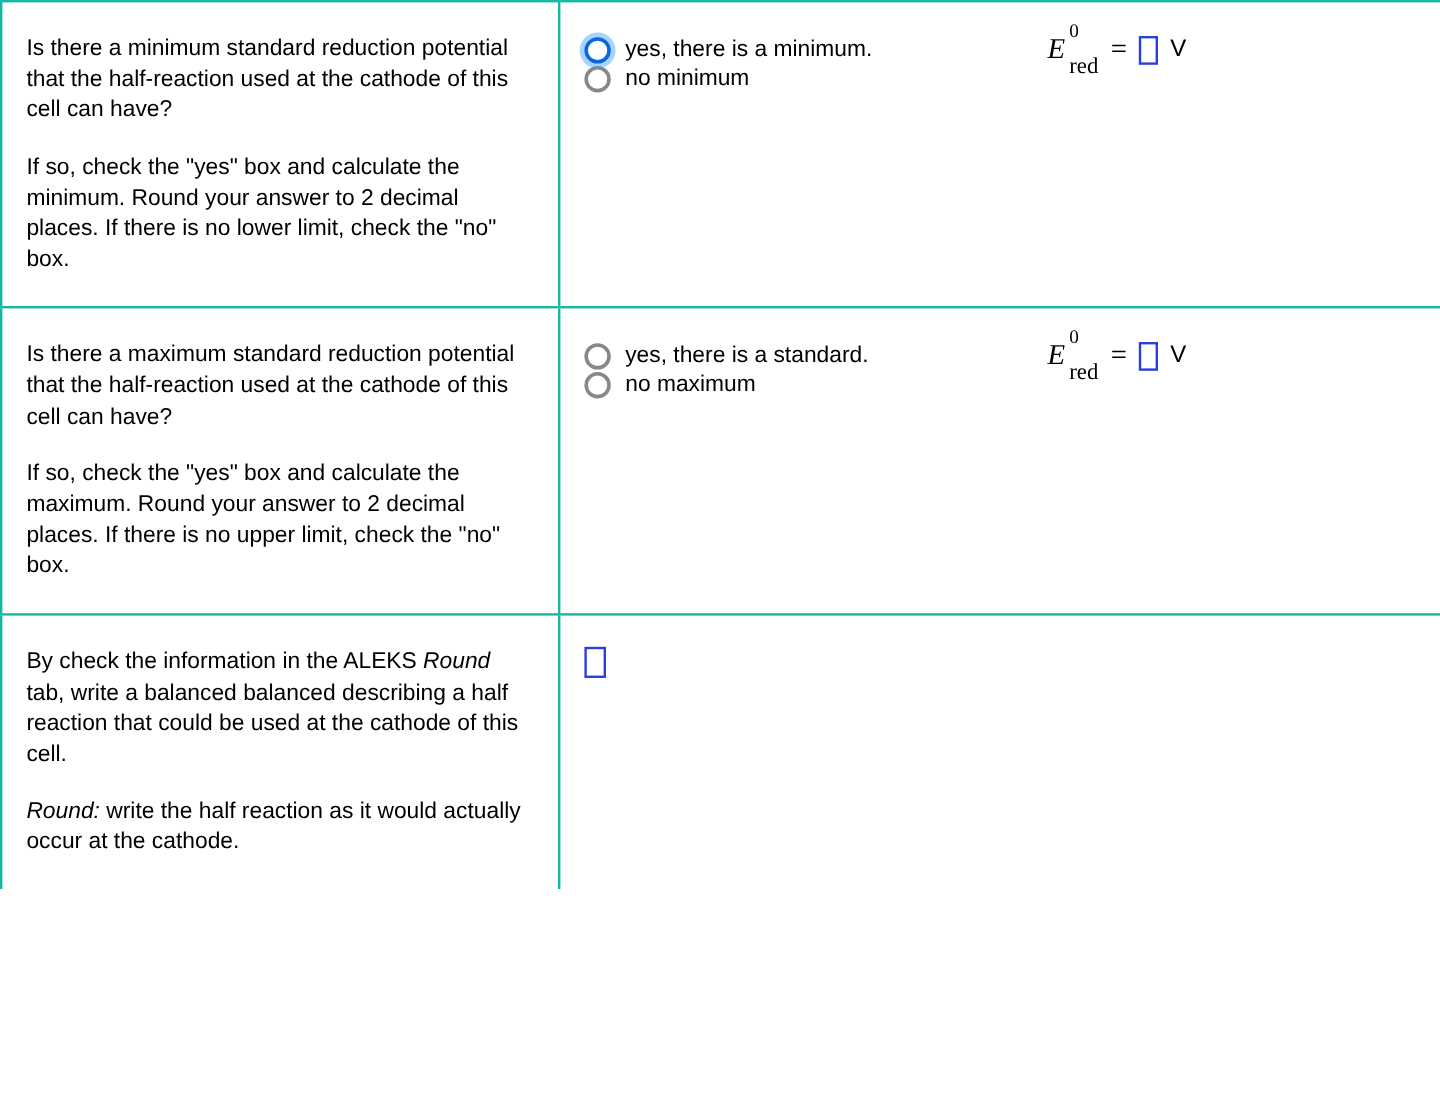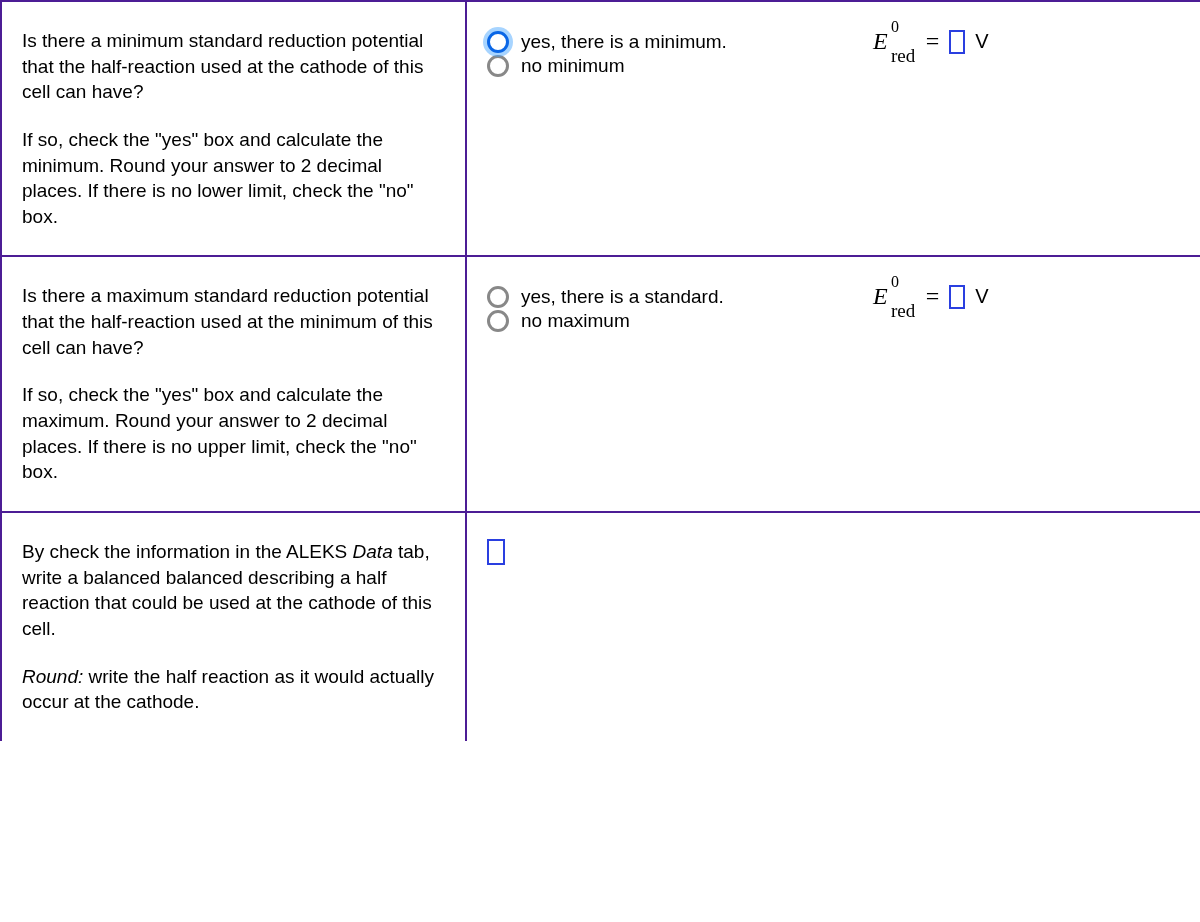--- a/index.html
+++ b/index.html
@@ -9,21 +9,21 @@
     font-size: 19px;
     color: #000;
     background: #fff;
   }
   .tbl {
     border-collapse: collapse;
     width: 1200px;
     table-layout: fixed;
   }
   .tbl td {
-    border: 2px solid #4c1d95;
+    border: 2px solid #14b8a6;
     vertical-align: top;
     padding: 26px 20px 26px 20px;
   }
   .col-q { width: 465px; }
   .col-a { width: 735px; }
   .prompt p { margin: 0 0 22px 0; line-height: 1.35; }
   .prompt p:last-child { margin-bottom: 0; }
   .choice-row {
     display: flex;
     align-items: center;
@@ -141,21 +141,21 @@
         <div class="choice-left">
           <span class="radio"></span>
           <span class="choice-label">no minimum</span>
         </div>
       </div>
     </td>
   </tr>
 
   <tr>
     <td class="prompt">
-      <p>Is there a maximum standard reduction potential that the half-reaction used at the minimum of this cell can have?</p>
+      <p>Is there a maximum standard reduction potential that the half-reaction used at the cathode of this cell can have?</p>
       <p>If so, check the "yes" box and calculate the maximum. Round your answer to 2 decimal places. If there is no upper limit, check the "no" box.</p>
     </td>
     <td>
       <div class="choice-row">
         <div class="choice-left">
           <span class="radio"></span>
           <span class="choice-label">yes, there is a standard.</span>
         </div>
         <div class="formula">
           <span class="evar">
@@ -173,21 +173,21 @@
           <span class="radio"></span>
           <span class="choice-label">no maximum</span>
         </div>
       </div>
     </td>
   </tr>
 
   <tr class="last-row">
     <td class="prompt">
       <p>
-        <span>By check the information in the ALEKS </span><span class="italic">Data</span><span> tab, write a balanced balanced describing a half reaction that could be used at the cathode of this cell.</span>
+        <span>By check the information in the ALEKS </span><span class="italic">Round</span><span> tab, write a balanced balanced describing a half reaction that could be used at the cathode of this cell.</span>
       </p>
       <p>
         <span class="italic">Round:</span><span> write the half reaction as it would actually occur at the cathode.</span>
       </p>
     </td>
     <td class="eq-cell">
       <span class="inputbox eq"></span>
     </td>
   </tr>
 </tbody>

